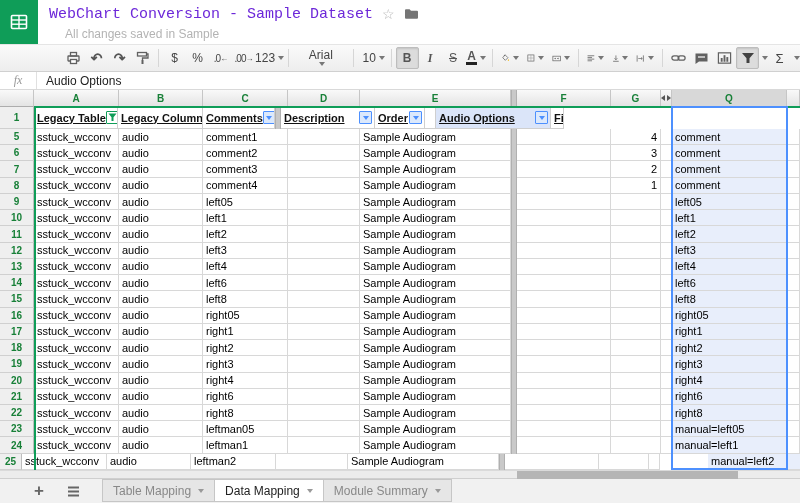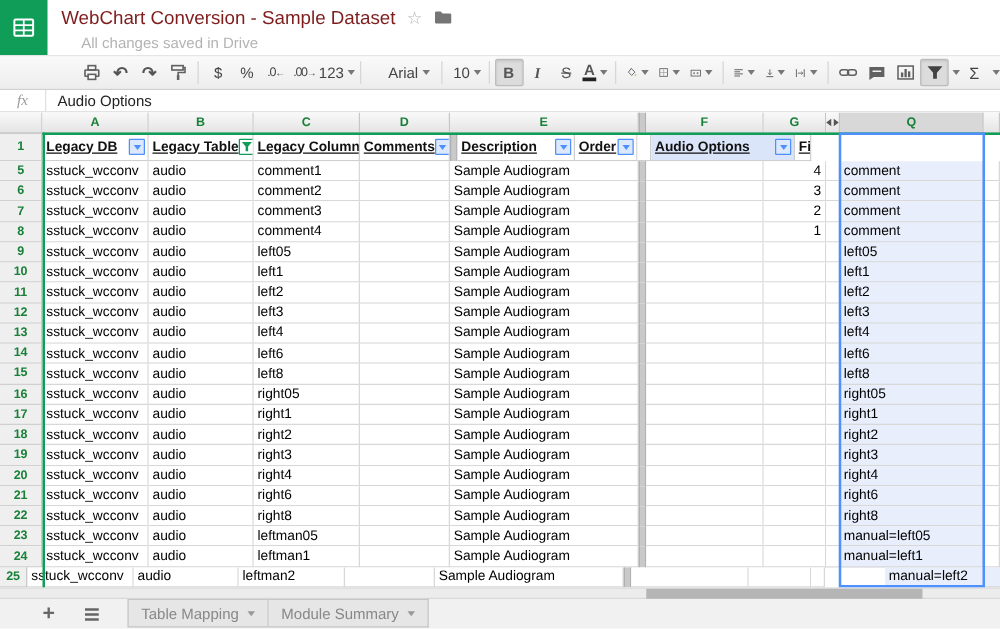--- a/index.html
+++ b/index.html
@@ -4,21 +4,21 @@
 <style>
   * { box-sizing: border-box; margin: 0; padding: 0; }
   html,body { width:800px; height:503px; overflow:hidden; background:#fff;
     font-family:"Liberation Sans", sans-serif; }
 
   
   .topbar { height:44px; display:flex; background:#fff; }
   .logo { width:38px; height:44px; background:#0f9d58; display:flex; align-items:center; justify-content:center; flex:none; }
   .title-area { padding-left:11px; }
   .title-row { height:23px; padding-top:5px; display:flex; align-items:center; gap:9px; }
-  .doc-title { font-size:15px; color:#7f1d1d; }
+  .doc-title { font-size:15px; color:#6d28d9;font-family:Liberation Mono, monospace; }
   .star { color:#b5b5b5; font-size:14px; line-height:1; }
   .menubar { height:21px; display:flex; align-items:center; font-size:12px; color:#333; }
   .menu-item { padding:0 8px; cursor:default; }
   .menu-item:first-child { padding-left:0; }
   .save-status { color:#b3b3b3; margin-left:16px; font-size:12px; }
 
   
   .toolbar { height:28px; background:linear-gradient(#fafafa,#ededed); border-top:1px solid #e5e5e5;
     border-bottom:1px solid #d0d0d0; display:flex; align-items:center; padding-left:62px; font-size:12px; color:#555; }
   .tb-btn { height:22px; min-width:23px; padding:0 3px; display:flex; align-items:center; justify-content:center;
@@ -26,21 +26,21 @@
   .tb-btn.pressed { background:#dcdcdc; border-color:#bdbdbd; box-shadow:inset 0 1px 2px rgba(0,0,0,.12); }
   .tb-sep { width:1px; height:18px; background:#d6d6d6; margin:0 4px; flex:none; }
   .caret { width:0; height:0; border-left:3px solid transparent; border-right:3px solid transparent;
     border-top:4px solid #777; margin-left:3px; flex:none; }
   .tb-txt { font-size:12px; color:#444; }
   .tb-bold { font-weight:bold; font-size:12px; }
   .tb-italic { font-style:italic; font-family:"Liberation Serif",serif; }
   .tb-strike { text-decoration:line-through; }
   .tb-A { border-bottom:3px solid #222; line-height:11px; padding:0 1px; font-weight:bold; }
   .tb-arrowtxt { font-size:10px; letter-spacing:-1px; }
-  .fontbox { width:72px; display:flex; justify-content:flex-end; align-items:center; padding:0 4px; }
+  .fontbox { width:72px; display:flex; justify-content:flex-start; align-items:center; padding:0 4px;flex-direction:column; }
   .sizebox { width:36px; display:flex; justify-content:space-between; align-items:center; padding:0 4px; }
 
   
   .formula-bar { height:18px; border-bottom:1px solid #d9d9d9; display:flex; align-items:center; background:#fff; font-size:12px; }
   .fx { width:36px; text-align:center; color:#999; font-style:italic; font-family:"Liberation Serif",serif; flex:none; }
   .fb-div { width:1px; height:100%; background:#e0e0e0; flex:none; }
   .fb-value { padding-left:9px; color:#222; }
 
   
   .grid { position:relative; width:800px; height:380px; overflow:hidden; font-size:11px; background:#fff; }
@@ -108,21 +108,21 @@
   </div>
   <div class="title-area">
     <div class="title-row">
       <span class="doc-title">WebChart Conversion - Sample Dataset</span>
       <span class="star">☆</span>
       <svg class="icon" width="15" height="12" viewBox="0 0 15 12">
         <path d="M1 2.2 Q1 1.2 2 1.2 L5.6 1.2 L7 2.8 L13 2.8 Q14 2.8 14 3.8 L14 9.8 Q14 10.8 13 10.8 L2 10.8 Q1 10.8 1 9.8 Z" fill="#757575"></path>
       </svg>
     </div>
     <nav class="menubar">
-      <span class="save-status">All changes saved in Drive</span>
+      <span class="save-status">All changes saved in Sample</span>
     </nav>
   </div>
 </div>
 
 <div class="toolbar">
   <span class="tb-btn">
     <svg class="icon" width="15" height="14" viewBox="0 0 15 14">
         <rect x="2" y="5" width="11" height="5" rx="0.5" fill="none" stroke="#616161" stroke-width="1.3"></rect>
         <rect x="4.5" y="1.5" width="6" height="3.5" fill="none" stroke="#616161" stroke-width="1.3"></rect>
         <rect x="4.5" y="8.5" width="6" height="4" fill="#fff" stroke="#616161" stroke-width="1.3"></rect>
@@ -275,26 +275,20 @@
         <div class="lcell" style="width: 50px;">G</div>
         <div class="lcell hid-arrows" style="width: 11px;">
           <span class="tri-l"></span>
           <span class="tri-r"></span>
         </div>
         <div class="lcell sel" style="width: 115px;">Q</div>
         <div class="lcell" style="width: 13px;"></div>
       </div>
       <div class="grow hdr-row">
         <div class="gut" style="width: 34px;">1</div>
-        <div class="hcell" style="width: 85px;">
-          <span class="htxt">Legacy DB</span>
-          <span class="filter-btn">
-            <span class="tri"></span>
-          </span>
-        </div>
         <div class="hcell" style="width: 84px;">
           <span class="htxt">Legacy Table</span>
           <span class="filter-btn active">
             <svg width="9" height="9" viewBox="0 0 9 9">
               <path d="M0.5 0.5 L8.5 0.5 L5.5 4.2 L5.5 8 L3.5 8 L3.5 4.2 Z" fill="#0f9d58"></path>
             </svg>
           </span>
         </div>
         <div class="hcell" style="width: 85px;">
           <span class="htxt">Legacy Column</span>
@@ -641,18 +635,22 @@
         <line x1="1" y1="1.5" x2="12" y2="1.5" stroke="#666" stroke-width="2"></line>
         <line x1="1" y1="5.5" x2="12" y2="5.5" stroke="#666" stroke-width="2"></line>
         <line x1="1" y1="9.5" x2="12" y2="9.5" stroke="#666" stroke-width="2"></line>
       </svg>
   </span>
   <span class="tabs">
       <span class="sheet-tab">
         <span>Table Mapping</span>
         <span class="tab-caret"></span>
       </span>
+      <span class="sheet-tab active">
+        <span>Data Mapping</span>
+        <span class="tab-caret"></span>
+      </span>
       <span class="sheet-tab">
         <span>Module Summary</span>
         <span class="tab-caret"></span>
       </span>
     </span>
 </div>
 
 </body></html>

